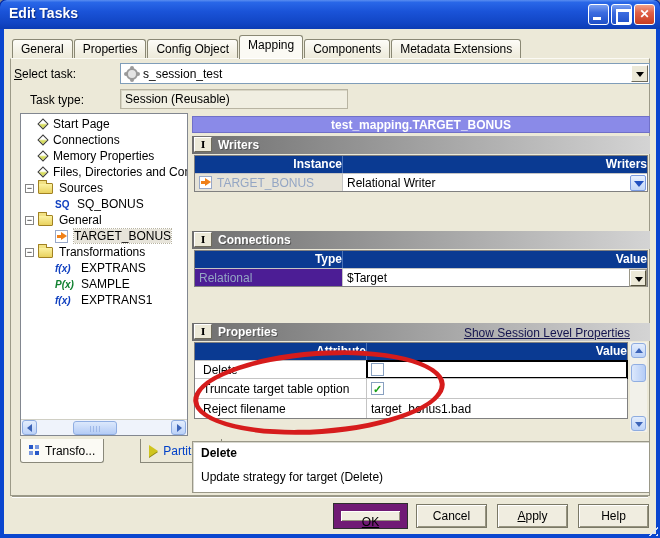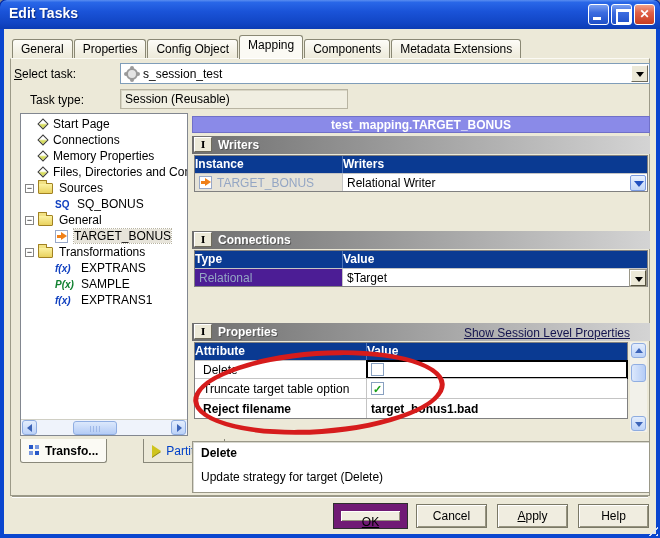--- a/index.html
+++ b/index.html
@@ -49,34 +49,34 @@
   .sbtn .ch-l{position:absolute;left:4px;top:3px;width:0;height:0;border-top:4px solid transparent;border-bottom:4px solid transparent;border-right:5px solid #3C64B8;}
   .sbtn .ch-r{position:absolute;left:5px;top:3px;width:0;height:0;border-top:4px solid transparent;border-bottom:4px solid transparent;border-left:5px solid #3C64B8;}
   .sbtn .ch-u{position:absolute;left:3px;top:4px;width:0;height:0;border-left:4px solid transparent;border-right:4px solid transparent;border-bottom:5px solid #3C64B8;}
   .sbtn .ch-d{position:absolute;left:3px;top:5px;width:0;height:0;border-left:4px solid transparent;border-right:4px solid transparent;border-top:5px solid #3C64B8;}
   .hthumb{position:absolute;left:52px;top:1px;width:44px;height:14px;border-radius:3px;background:linear-gradient(180deg,#DCE8FC,#B4CCF6);border:1px solid #90AEE2;}
   .hthumb::after{content:'';position:absolute;left:16px;top:4px;width:10px;height:6px;background:repeating-linear-gradient(90deg,#9EB8E8 0 1px,transparent 1px 3px);}
   .vthumb{position:absolute;left:1px;top:22px;width:15px;height:18px;border-radius:3px;background:linear-gradient(90deg,#DCE8FC,#B4CCF6);border:1px solid #90AEE2;}
   
   .btabs{position:absolute;left:16px;top:410px;display:flex;font-size:12px;}
   .btab{height:24px;display:flex;align-items:center;padding:0 8px;border:1px solid #89887A;border-top:none;background:#ECE9D8;}
-  .btab.active{background:#FBFAF4;border-radius:0 0 3px 3px;z-index:2;font-weight:bold;}
+  .btab.active{background:#FBFAF4;border-radius:0 0 3px 3px;z-index:2;}
   .btab .gridic{width:11px;height:11px;position:relative;margin-right:5px;flex:none;}
   .btab .gridic::before{content:'';position:absolute;left:0;top:0;width:4px;height:4px;background:#2858C8;box-shadow:6px 0 0 #7898E0,0 6px 0 #7898E0,6px 6px 0 #2858C8;}
   .btab .playic{width:0;height:0;border-left:9px solid #CFC41E;border-top:6px solid transparent;border-bottom:6px solid transparent;margin-right:5px;filter:drop-shadow(0 1px 0 #8A8210);}
   .btab.partitions{color:#0040C8;margin-left:36px;}
   
   .purplehdr{position:absolute;left:188px;top:87px;width:458px;height:17px;background:#8A8AE8;border:1px solid #7070C8;color:#fff;font-size:12px;font-weight:bold;text-align:center;line-height:16px;}
   .secbar{position:absolute;left:188px;width:458px;height:18px;background:linear-gradient(90deg,#6F6F6F 0%,#9C9C9C 45%,#D4D4D4 100%);color:#fff;font-size:12px;font-weight:bold;line-height:18px;}
   .secbar .sec-label{position:absolute;left:26px;top:0;text-shadow:1px 1px 0 #555;}
   .collapse-btn{position:absolute;left:2px;top:1px;width:18px;height:15px;background:#ECE9D8;border:1px solid;border-color:#fff #6E6B5C #6E6B5C #fff;font-family:"DejaVu Serif",serif;font-size:10px;font-weight:bold;color:#000;text-align:center;line-height:13px;text-shadow:none;}
   .seclink{position:absolute;right:20px;top:1px;color:#14144E;font-weight:normal;text-decoration:underline;text-shadow:none;font-size:12px;}
   .grid{position:absolute;left:190px;width:454px;border:1px solid #808080;background:#fff;font-size:12px;}
   .gridhdr{display:flex;height:17px;background:#0A3A92;color:#fff;font-weight:bold;}
-  .gridhdr .hc{text-align:left;line-height:17px;border-right:1px solid #4A72B8;}
+  .gridhdr .hc{text-align:right;line-height:17px;border-right:1px solid #4A72B8;}
   .gr{display:flex;border-top:1px solid #C4C4C4;position:relative;}
   .gc{padding:1px 4px;overflow:hidden;white-space:nowrap;border-right:1px solid #C4C4C4;display:flex;align-items:center;}
   .mutedtxt{color:#94A6C4;}
   .cell-gray{background:#4c1d95;}
   .cell-inst{background:#E6E3D8;}
   .ddbtn-xp{position:absolute;right:1px;top:1px;width:16px;height:16px;background:linear-gradient(180deg,#E8F0FE,#C2D6F8);border:1px solid #7A9AE0;border-radius:2px;}
   .ddbtn-xp::after{content:'';position:absolute;left:3px;top:5px;border-left:5px solid transparent;border-right:5px solid transparent;border-top:6px solid #2050C0;}
   .ddbtn-cl{position:absolute;right:1px;top:1px;width:16px;height:16px;background:#ECE9D8;border:1px solid;border-color:#fff #55523F #55523F #fff;box-shadow:0 0 0 1px #9A9788;}
   .ddbtn-cl::after{content:'';position:absolute;left:4px;top:6px;border-left:4px solid transparent;border-right:4px solid transparent;border-top:5px solid #000;}
   .cb{width:13px;height:13px;background:#fff;border:1px solid #88A0C0;display:inline-block;text-align:center;line-height:12px;font-size:11px;color:#18A018;font-weight:bold;}
@@ -267,21 +267,21 @@
           <div class="gc focuscell" style="flex:1;border-right:none;">
               <span class="cb"></span>
             </div>
         </div>
         <div class="gr" style="height:20px;">
           <div class="gc" style="width:172px;padding-left:8px;">Truncate target table option</div>
           <div class="gc" style="flex:1;border-right:none;">
               <span class="cb">✓</span>
             </div>
         </div>
-        <div class="gr" style="height:20px;font-weight:bold;">
+        <div class="gr" style="height:20px;">
           <div class="gc" style="width:172px;padding-left:8px;">Reject filename</div>
           <div class="gc" style="flex:1;border-right:none;">target_bonus1.bad</div>
         </div>
       </div>
     </div>
     <div class="vscroll" style="z-index:2;">
       <span class="sbtn" style="left:1px;top:1px;">
           <span class="ch-u"></span>
         </span>
       <span class="vthumb"></span>

